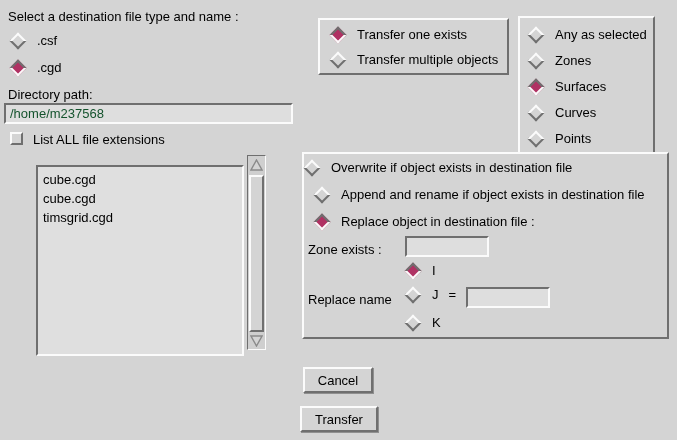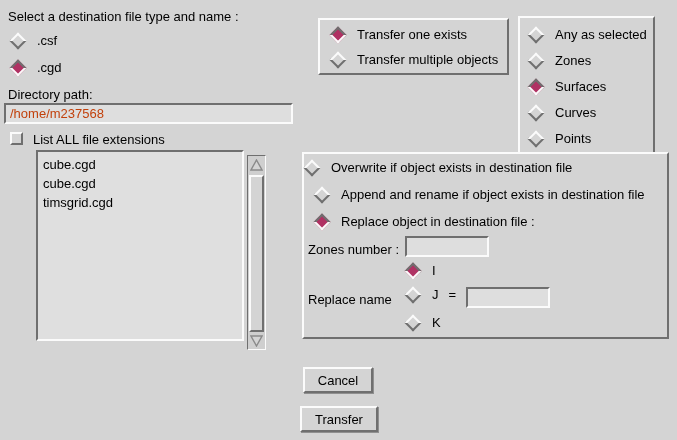--- a/index.html
+++ b/index.html
@@ -32,26 +32,26 @@
     width:13px; height:13px; flex:none; background:#d4d4d4;
     border:2px solid; border-color:#fbfbfb #6f6f6f #6f6f6f #fbfbfb;
     box-sizing:border-box;
   }
 
   
   .tfield {
     position:absolute; box-sizing:border-box;
     border:2px solid; border-color:#6f6f6f #fbfbfb #fbfbfb #6f6f6f;
     background:#dedede; font-family:"Liberation Sans", sans-serif;
-    font-size:13px; color:#c2410c; padding:0 4px; outline:none;
+    font-size:13px; color:#14532d; padding:0 4px; outline:none;
   }
 
   
   .list {
-    position:absolute; left:36px; top:150px; width:208px; height:191px;
+    position:absolute; left:36px; top:165px; width:208px; height:191px;
     box-sizing:border-box; background:#dfdfdf;
     border:2px solid; border-color:#6f6f6f #fbfbfb #fbfbfb #6f6f6f;
     padding:3px 5px; overflow:hidden;
   }
   .list .item { line-height:19px; white-space:nowrap; }
 
   
   .sbar {
     position:absolute; left:247px; top:155px; width:19px; height:195px;
     box-sizing:border-box; background:#cfcfcf;
@@ -184,21 +184,21 @@
         </span>
       <span>Append and rename if object exists in destination file</span>
     </div>
     <div class="row" style="left:10px;top:60px">
       <span class="dia on">
           <i></i>
         </span>
       <span>Replace object in destination file :</span>
     </div>
 
-    <div class="lbl" style="left:4px;top:87px">Zones number :</div>
+    <div class="lbl" style="left:4px;top:87px">Zone exists :</div>
     <input class="tfield" style="left: 101px; top: 82px; width: 84px; height: 21px;" value="">
 
     <div class="row" style="left:101px;top:109px">
       <span class="dia on">
           <i></i>
         </span>
       <span>I</span>
     </div>
 
     <div class="lbl" style="left:4px;top:137px">Replace name</div>

